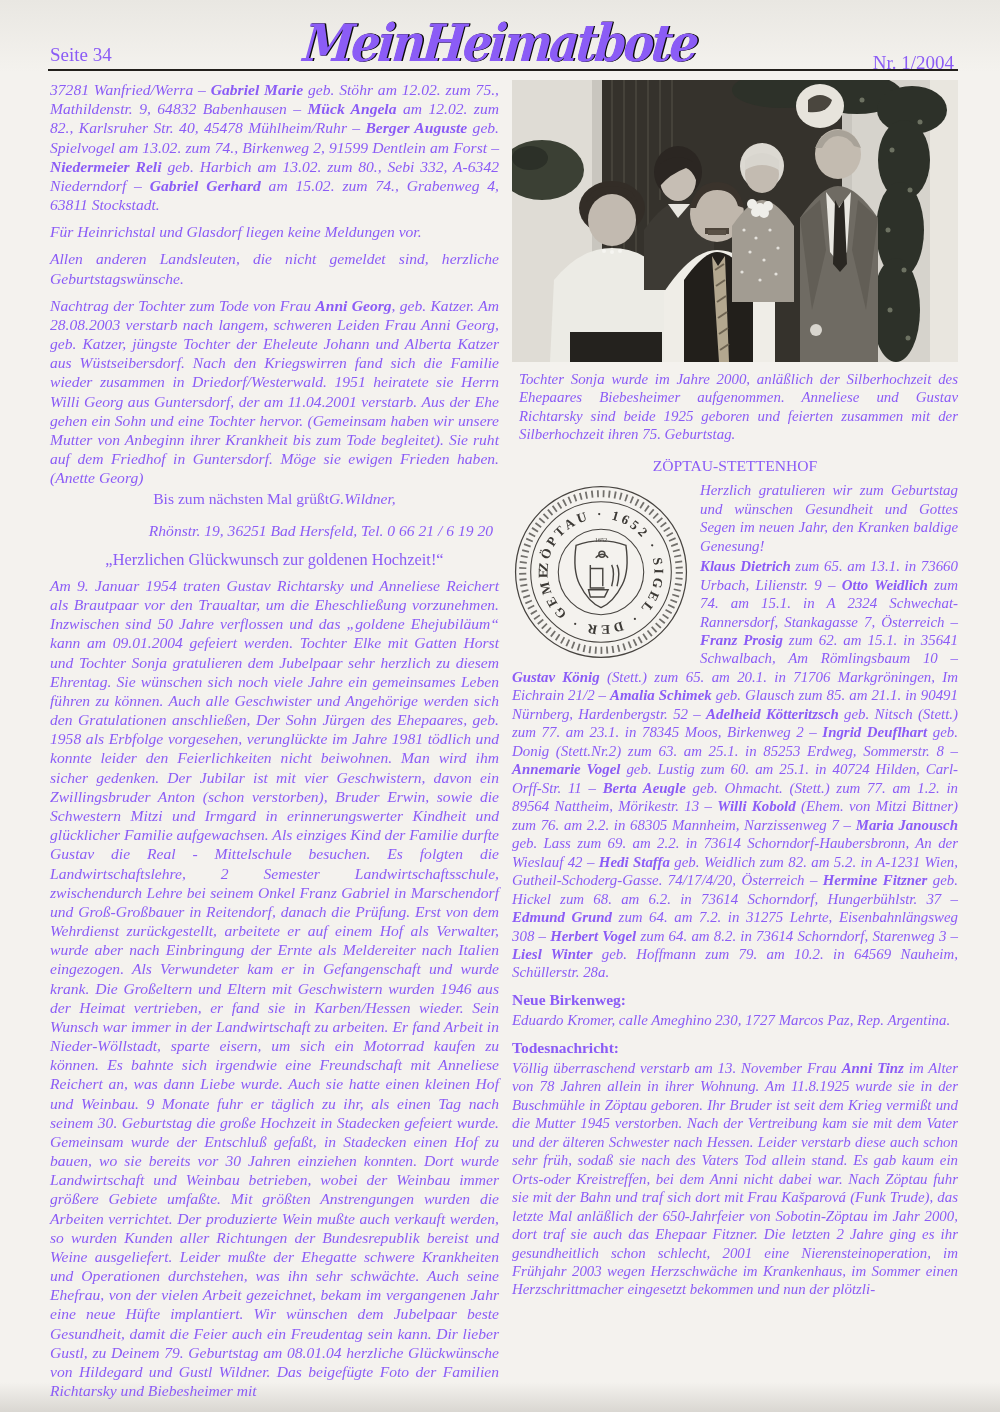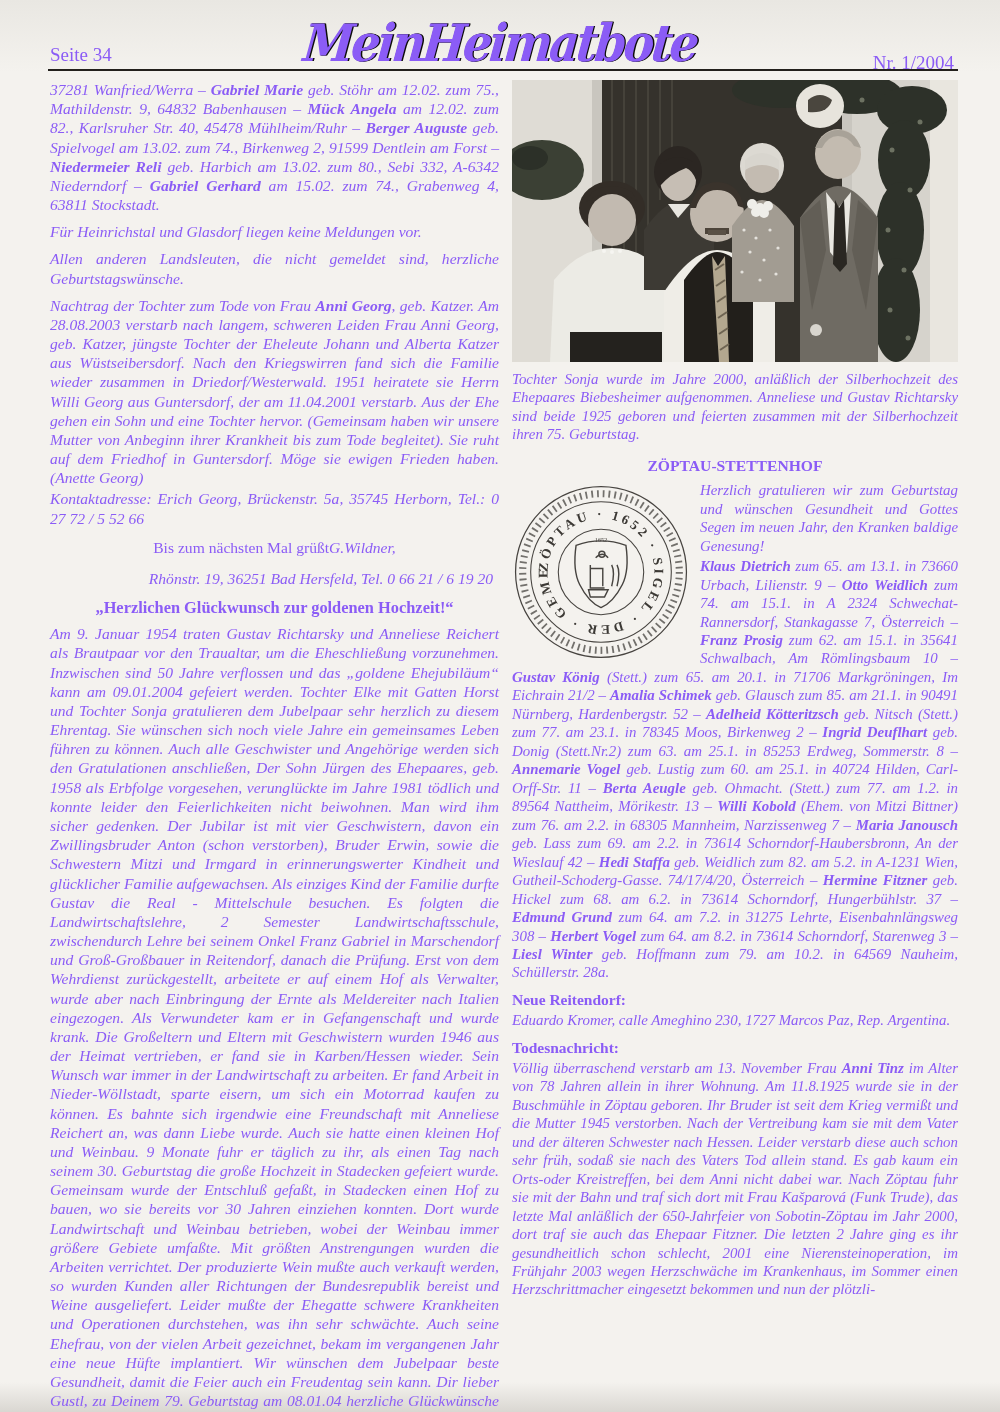--- a/index.html
+++ b/index.html
@@ -17,49 +17,48 @@
         text-shadow:1.4px 0 0 #0d0c0a,.6px .4px 0 #0d0c0a;
         transform:scaleY(1.12) skewX(-6deg);}
   .rule{position:absolute;left:48px;right:42px;top:69px;border-top:2px solid #23201c;}
   
   .col{position:absolute;top:80px;}
   .col-left{left:50px;width:449px;font-size:15.6px;line-height:1.23;}
   .col-right{left:512px;width:446px;font-size:14.9px;line-height:1.24;}
   .jt{text-align:justify;margin:0 0 8px;hyphens:auto;font-style:italic;-webkit-hyphens:auto;}
   .b{font-weight:bold;}
   .i{font-style:italic;}
-  .centered-head{text-align:center;font-weight:bold;font-size:1.05em;margin:4px 0 6px;}
+  .centered-head{text-align:center;font-weight:normal;font-size:1.05em;margin:4px 0 6px;}
   .sub-head{font-weight:bold;font-size:1.04em;margin:8px 0 2px;}
   .signoff{display:flex;justify-content:center;margin:2px 0 12px;}
   .signoff2{text-align:right;padding-right:6px;margin:0 0 10px;}
   .contact{margin-bottom:10px;}
   
   .photo{margin:0 0 8px;width:446px;height:282px;display:block;}
   .photo svg{display:block;}
-  .caption{margin-bottom:12px;}
+  .caption{margin-bottom:12px;margin-left:7px;}
   .seal{float:left;width:178px;height:178px;margin:2px 10px 2px 0;}
   .seal svg{display:block;}
   .seal-wrap{overflow:visible;}
 </style>
 </head>
 <body>
 
 <div class="page">
 
   <span class="page-label">Seite 34</span>
   <div class="masthead">MeinHeimatbote</div>
   <span class="issue-label">Nr. 1/2004</span>
   <div class="rule"></div>
 
   <div class="col col-left">
     <p class="jt"><span>37281 Wanfried/Werra – </span><span class="b">Gabriel Marie</span><span> geb. Stöhr am 12.02. zum 75., Mathildenstr. 9, 64832 Babenhausen – </span><span class="b">Mück Angela</span><span> am 12.02. zum 82., Karlsruher Str. 40, 45478 Mühlheim/Ruhr – </span><span class="b">Berger Auguste</span><span> geb. Spielvogel am 13.02. zum 74., Birkenweg 2, 91599 Dentlein am Forst – </span><span class="b">Niedermeier Reli</span><span> geb. Harbich am 13.02. zum 80., Sebi 332, A-6342 Niederndorf – </span><span class="b">Gabriel Gerhard</span><span> am 15.02. zum 74., Grabenweg 4, 63811 Stockstadt.</span></p>
     <p class="jt"><span>Für Heinrichstal und Glasdorf liegen keine Meldungen vor.</span></p>
     <p class="jt"><span>Allen anderen Landsleuten, die nicht gemeldet sind, herzliche Geburtstagswünsche.</span></p>
     <p class="jt" style="margin-bottom:2px"><span>Nachtrag der Tochter zum Tode von Frau </span><span class="b">Anni Georg</span><span>, geb. Katzer. Am 28.08.2003 verstarb nach langem, schweren Leiden Frau Anni Georg, geb. Katzer, jüngste Tochter der Eheleute Johann und Alberta Katzer aus Wüstseibersdorf. Nach den Kriegswirren fand sich die Familie wieder zusammen in Driedorf/Westerwald. 1951 heiratete sie Herrn Willi Georg aus Guntersdorf, der am 11.04.2001 verstarb. Aus der Ehe gehen ein Sohn und eine Tochter hervor. (Gemeinsam haben wir unsere Mutter von Anbeginn ihrer Krankheit bis zum Tode begleitet). Sie ruht auf dem Friedhof in Guntersdorf. Möge sie ewigen Frieden haben. (Anette Georg)</span></p>
-    <p class="jt contact"><span>Kontaktadresse: Erich Georg, Brückenstr. 5a, 35745 Herborn, Tel.: 0 27 72 / 5 52 66</span></p>
     <div class="signoff">
       <span>Bis zum nächsten Mal grüßt</span>
       <span class="i">G.Wildner,</span>
     </div>
     <div class="signoff2 i">Rhönstr. 19, 36251 Bad Hersfeld, Tel. 0 66 21 / 6 19 20</div>
     <h2 class="centered-head">„Herzlichen Glückwunsch zur goldenen Hochzeit!“</h2>
     <p class="jt"><span>Am 9. Januar 1954 traten Gustav Richtarsky und Anneliese Reichert als Brautpaar vor den Traualtar, um die Eheschließung vorzunehmen. Inzwischen sind 50 Jahre verflossen und das „goldene Ehejubiläum“ kann am 09.01.2004 gefeiert werden. Tochter Elke mit Gatten Horst und Tochter Sonja gratulieren dem Jubelpaar sehr herzlich zu diesem Ehrentag. Sie wünschen sich noch viele Jahre ein gemeinsames Leben führen zu können. Auch alle Geschwister und Angehörige werden sich den Gratulationen anschließen, Der Sohn Jürgen des Ehepaares, geb. 1958 als Erbfolge vorgesehen, verunglückte im Jahre 1981 tödlich und konnte leider den Feierlichkeiten nicht beiwohnen. Man wird ihm sicher gedenken. Der Jubilar ist mit vier Geschwistern, davon ein Zwillingsbruder Anton (schon verstorben), Bruder Erwin, sowie die Schwestern Mitzi und Irmgard in erinnerungswerter Kindheit und glücklicher Familie aufgewachsen. Als einziges Kind der Familie durfte Gustav die Real - Mittelschule besuchen. Es folgten die Landwirtschaftslehre, 2 Semester Landwirtschaftsschule, zwischendurch Lehre bei seinem Onkel Franz Gabriel in Marschendorf und Groß-Großbauer in Reitendorf, danach die Prüfung. Erst von dem Wehrdienst zurückgestellt, arbeitete er auf einem Hof als Verwalter, wurde aber nach Einbringung der Ernte als Meldereiter nach Italien eingezogen. Als Verwundeter kam er in Gefangenschaft und wurde krank. Die Großeltern und Eltern mit Geschwistern wurden 1946 aus der Heimat vertrieben, er fand sie in Karben/Hessen wieder. Sein Wunsch war immer in der Landwirtschaft zu arbeiten. Er fand Arbeit in Nieder-Wöllstadt, sparte eisern, um sich ein Motorrad kaufen zu können. Es bahnte sich irgendwie eine Freundschaft mit Anneliese Reichert an, was dann Liebe wurde. Auch sie hatte einen kleinen Hof und Weinbau. 9 Monate fuhr er täglich zu ihr, als einen Tag nach seinem 30. Geburtstag die große Hochzeit in Stadecken gefeiert wurde. Gemeinsam wurde der Entschluß gefaßt, in Stadecken einen Hof zu bauen, wo sie bereits vor 30 Jahren einziehen konnten. Dort wurde Landwirtschaft und Weinbau betrieben, wobei der Weinbau immer größere Gebiete umfaßte. Mit größten Anstrengungen wurden die Arbeiten verrichtet. Der produzierte Wein mußte auch verkauft werden, so wurden Kunden aller Richtungen der Bundesrepublik bereist und Weine ausgeliefert. Leider mußte der Ehegatte schwere Krankheiten und Operationen durchstehen, was ihn sehr schwächte. Auch seine Ehefrau, von der vielen Arbeit gezeichnet, bekam im vergangenen Jahr eine neue Hüfte implantiert. Wir wünschen dem Jubelpaar beste Gesundheit, damit die Feier auch ein Freudentag sein kann. Dir lieber Gustl, zu Deinem 79. Geburtstag am 08.01.04 herzliche Glückwünsche von Hildegard und Gustl Wildner. Das beigefügte Foto der Familien Richtarsky und Biebesheimer mit</span></p>
   </div>
 
   <div class="col col-right">
@@ -211,20 +210,20 @@
             <path d="M118,92 q4,8 0,24"></path>
             <path d="M94,84 q8,-8 14,0"></path>
             <circle cx="101" cy="80" r="3.4"></circle>
           </g>
         </svg>
       </div>
       <p class="jt" style="margin-bottom:2px"><span>Herzlich gratulieren wir zum Geburtstag und wünschen Gesundheit und Gottes Segen im neuen Jahr, den Kranken baldige Genesung!</span></p>
       <p class="jt"><span class="b">Klaus Dietrich</span><span> zum 65. am 13.1. in 73660 Urbach, Lilienstr. 9 – </span><span class="b">Otto Weidlich</span><span> zum 74. am 15.1. in A 2324 Schwechat-Rannersdorf, Stankagasse 7, Österreich – </span><span class="b">Franz Prosig</span><span> zum 62. am 15.1. in 35641 Schwalbach, Am Römlingsbaum 10 – </span><span class="b">Gustav König</span><span> (Stett.) zum 65. am 20.1. in 71706 Markgröningen, Im Eichrain 21/2 – </span><span class="b">Amalia Schimek</span><span> geb. Glausch zum 85. am 21.1. in 90491 Nürnberg, Hardenbergstr. 52 – </span><span class="b">Adelheid Kötteritzsch</span><span> geb. Nitsch (Stett.) zum 77. am 23.1. in 78345 Moos, Birkenweg 2 – </span><span class="b">Ingrid Deuflhart</span><span> geb. Donig (Stett.Nr.2) zum 63. am 25.1. in 85253 Erdweg, Sommerstr. 8 – </span><span class="b">Annemarie Vogel</span><span> geb. Lustig zum 60. am 25.1. in 40724 Hilden, Carl-Orff-Str. 11 – </span><span class="b">Berta Aeugle</span><span> geb. Ohmacht. (Stett.) zum 77. am 1.2. in 89564 Nattheim, Mörikestr. 13 – </span><span class="b">Willi Kobold</span><span> (Ehem. von Mitzi Bittner) zum 76. am 2.2. in 68305 Mannheim, Narzissenweg 7 – </span><span class="b">Maria Janousch</span><span> geb. Lass zum 69. am 2.2. in 73614 Schorndorf-Haubersbronn, An der Wieslauf 42 – </span><span class="b">Hedi Staffa</span><span> geb. Weidlich zum 82. am 5.2. in A-1231 Wien, Gutheil-Schoderg-Gasse. 74/17/4/20, Österreich – </span><span class="b">Hermine Fitzner</span><span> geb. Hickel zum 68. am 6.2. in 73614 Schorndorf, Hungerbühlstr. 37 – </span><span class="b">Edmund Grund</span><span> zum 64. am 7.2. in 31275 Lehrte, Eisenbahnlängsweg 308 – </span><span class="b">Herbert Vogel</span><span> zum 64. am 8.2. in 73614 Schorndorf, Starenweg 3 – </span><span class="b">Liesl Winter</span><span> geb. Hoffmann zum 79. am 10.2. in 64569 Nauheim, Schüllerstr. 28a.</span></p>
     </div>
 
-    <h3 class="sub-head">Neue Reitendorf:</h3>
+    <h3 class="sub-head">Neue Birkenweg:</h3>
     <p class="jt"><span>Eduardo Kromer, calle Ameghino 230, 1727 Marcos Paz, Rep. Argentina.</span></p>
 
     <h3 class="sub-head">Todesnachricht:</h3>
     <p class="jt"><span>Völlig überraschend verstarb am 13. November Frau </span><span class="b">Anni Tinz</span><span> im Alter von 78 Jahren allein in ihrer Wohnung. Am 11.8.1925 wurde sie in der Buschmühle in Zöptau geboren. Ihr Bruder ist seit dem Krieg vermißt und die Mutter 1945 verstorben. Nach der Vertreibung kam sie mit dem Vater und der älteren Schwester nach Hessen. Leider verstarb diese auch schon sehr früh, sodaß sie nach des Vaters Tod allein stand. Es gab kaum ein Orts-oder Kreistreffen, bei dem Anni nicht dabei war. Nach Zöptau fuhr sie mit der Bahn und traf sich dort mit Frau Kašparová (Funk Trude), das letzte Mal anläßlich der 650-Jahrfeier von Sobotin-Zöptau im Jahr 2000, dort traf sie auch das Ehepaar Fitzner. Die letzten 2 Jahre ging es ihr gesundheitlich schon schlecht, 2001 eine Nierensteinoperation, im Frühjahr 2003 wegen Herzschwäche im Krankenhaus, im Sommer einen Herzschrittmacher eingesetzt bekommen und nun der plötzli-</span></p>
 
   </div>
 </div>
 
 </body></html>

